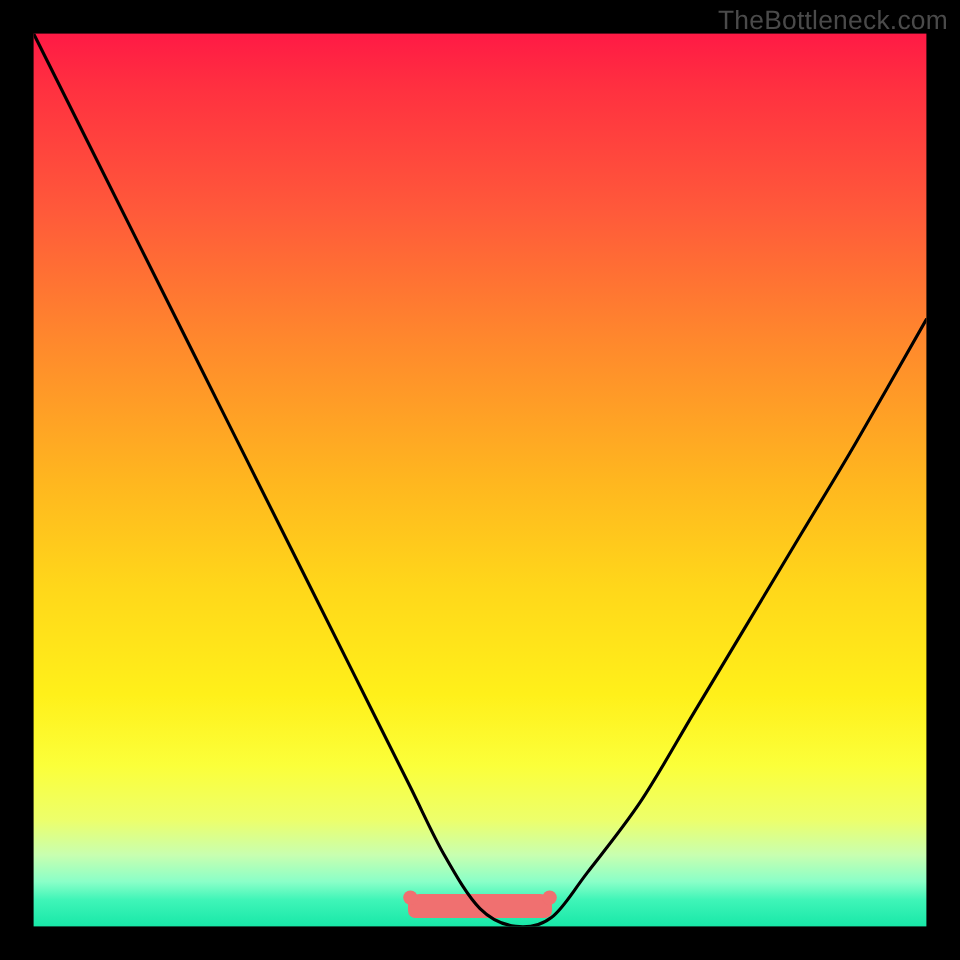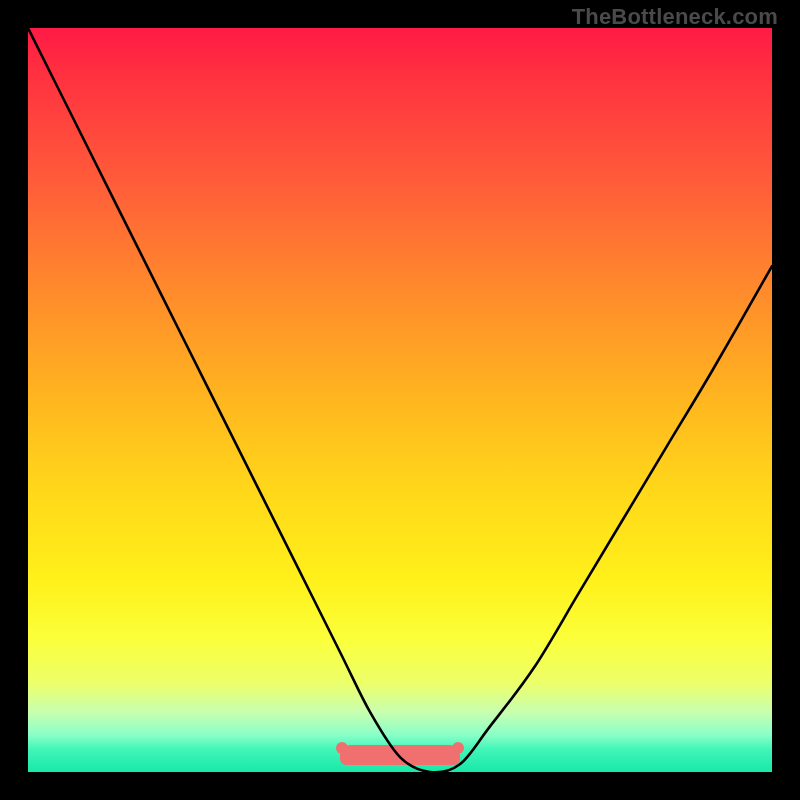--- a/index.html
+++ b/index.html
@@ -13,24 +13,24 @@
   }
   .frame {
     position: relative;
     width: 800px;
     height: 800px;
     background: #000;
   }
   .watermark {
     position: absolute;
     top: 4px;
-    right: 22px;
+    right: 10px;
     color: #4a4a4a;
     font-size: 22px;
-    font-weight: 700;
+    font-weight: 400;
     letter-spacing: 0.2px;
     z-index: 10;
   }
   .plot {
     position: absolute;
     left: 28px;
     top: 28px;
     width: 744px;
     height: 744px;
   }

